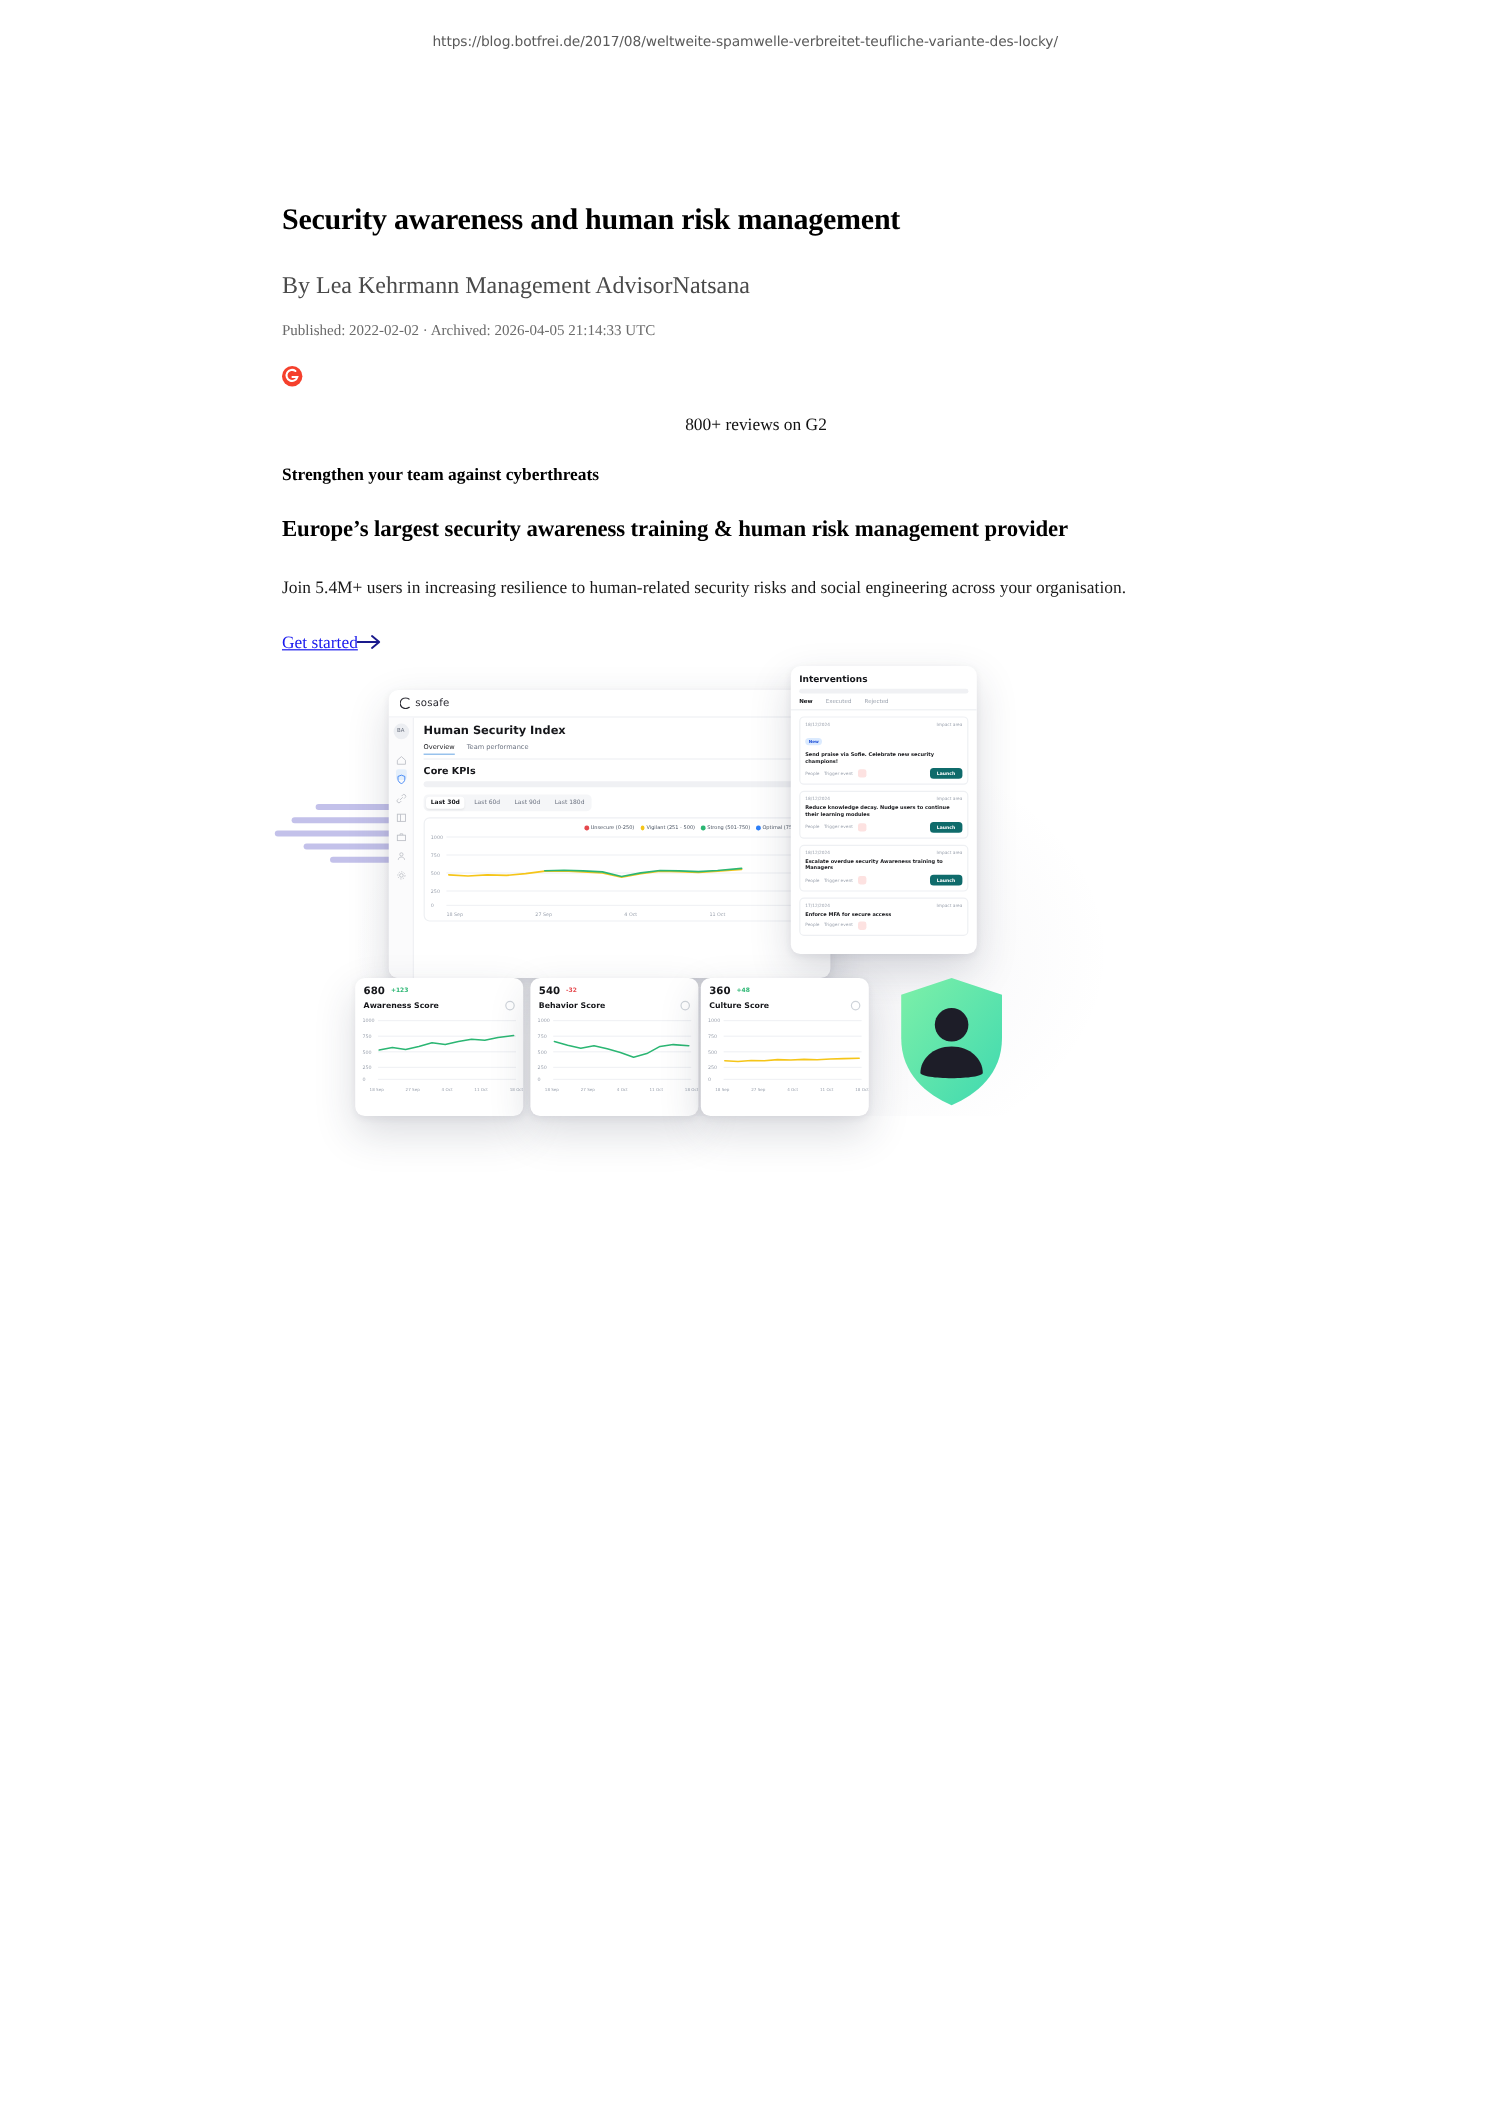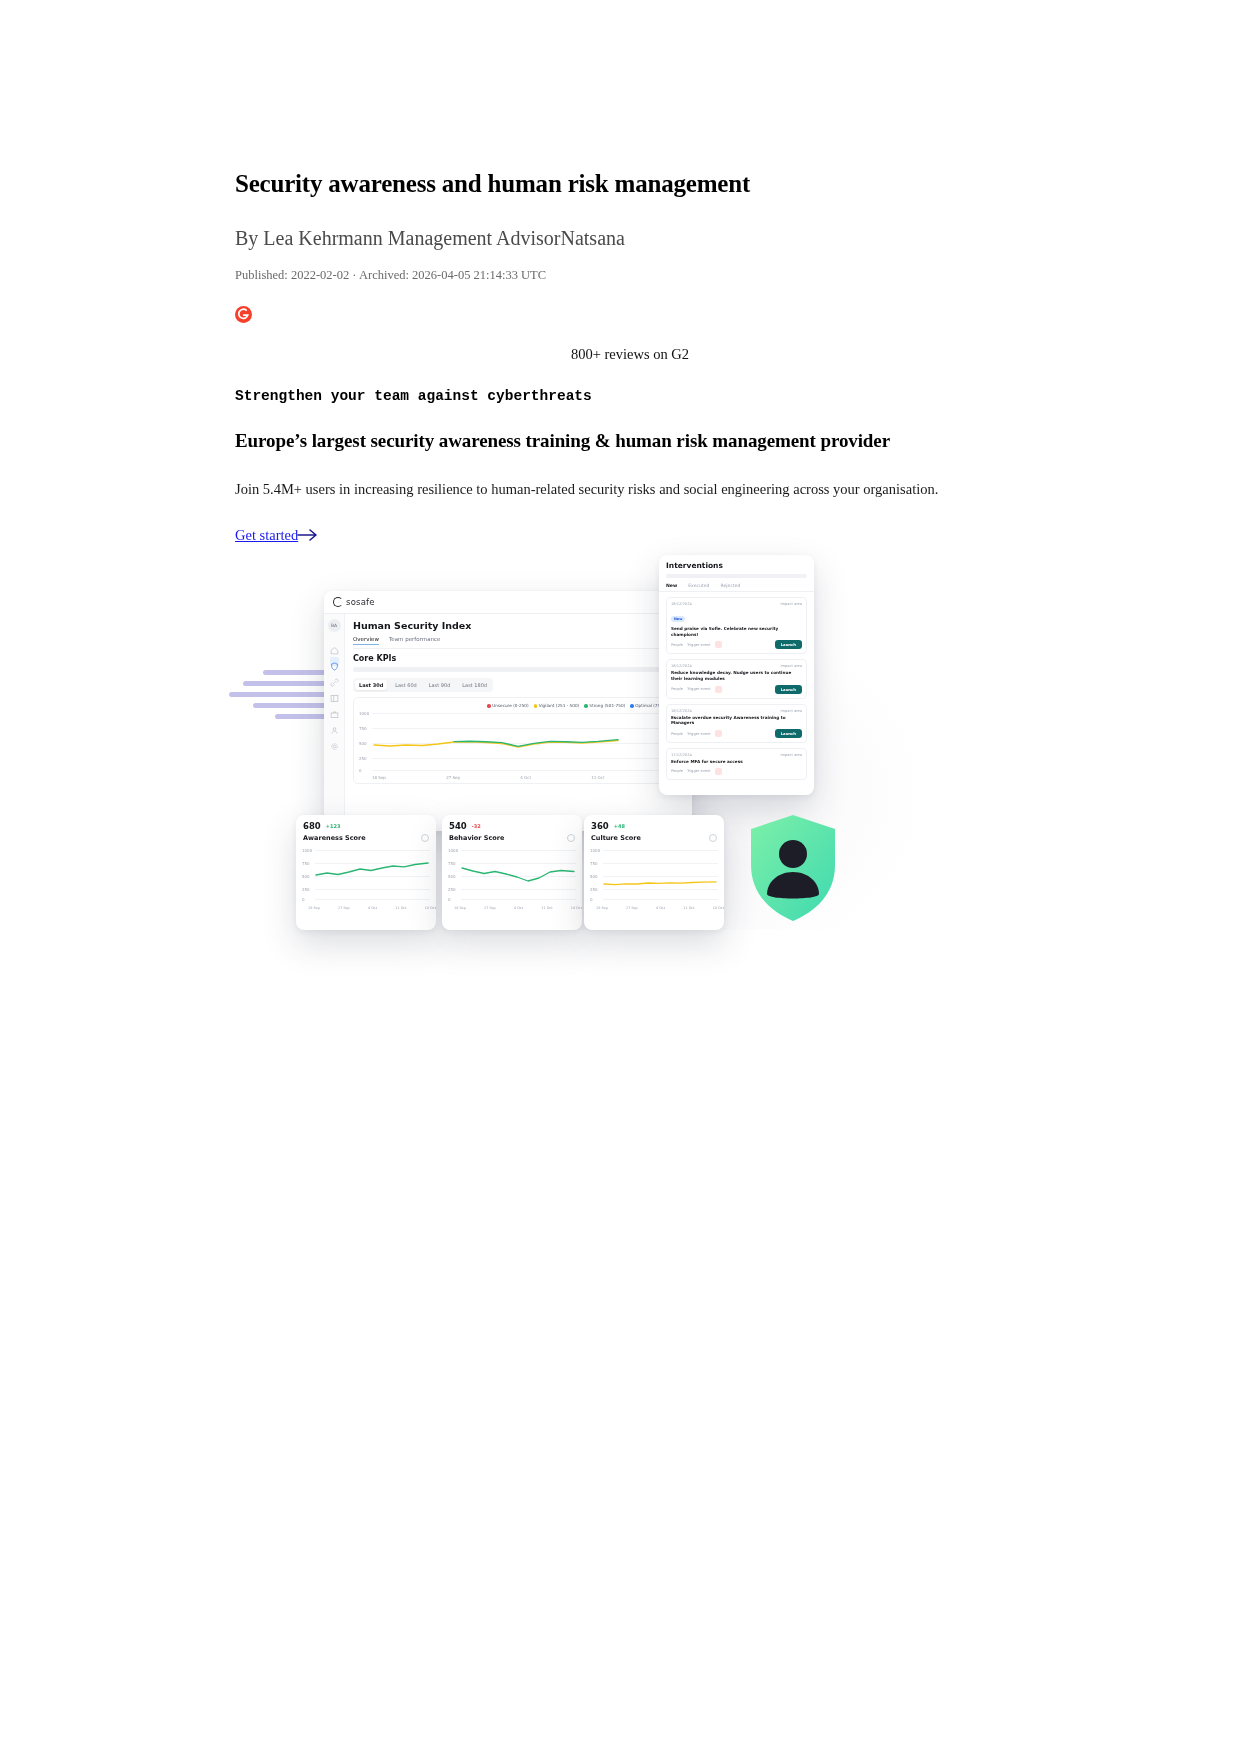--- a/index.html
+++ b/index.html
@@ -49,21 +49,21 @@
     display:inline-block;width:17px;height:17px;border-radius:50%;
     background:#f5402c;position:relative;vertical-align:middle;
   }
   .g2-logo svg{position:absolute;left:0;top:0;}
 
   .reviews{font-size:14.5px;margin-top:22px;color:#111;text-align:center;}
   .gdpr{font-size:14.5px;margin-top:24px;color:#111;}
   .gdpr .lock{font-size:13px;}
 
   .strap{
-    font-size:14.5px;font-weight:bold;margin-top:25px;color:#000;font-family:Liberation Mono, monospace;
+    font-size:14.5px;font-weight:bold;margin-top:25px;color:#000;
   }
   h2.sub{
     font-size:19px;font-weight:bold;margin:26px 0 0 0;color:#000;
     letter-spacing:-0.1px;
   }
   .lede{font-size:14.5px;margin-top:27px;color:#1a1a1a;line-height:1.4;}
 
   .cta{margin-top:26px;display:inline-block;}
   .cta a{
     color:#1a1aee;text-decoration:underline;font-size:14.5px;
@@ -81,21 +81,21 @@
     background:radial-gradient(ellipse at 50% 60%, rgba(120,120,150,.10), rgba(255,255,255,0) 70%);
   }
 
   .win{
     position:absolute;background:#fff;border-radius:8px;
     box-shadow:0 14px 34px rgba(40,45,70,.17), 0 2px 6px rgba(40,45,70,.07);
     overflow:hidden;
   }
 
   
-  .dash{left:95px;top:61px;width:368px;height:240px;}
+  .dash{left:95px;top:45px;width:368px;height:240px;}
   .dash-top{height:22px;border-bottom:1px solid #eef0f3;display:flex;align-items:center;padding:0 9px;}
   .sosafe{font-family:"DejaVu Sans",sans-serif;font-size:8.5px;color:#2b2b33;display:flex;align-items:center;gap:3px;letter-spacing:.2px;}
   .sosafe .mark{width:8px;height:8px;border-radius:50%;border:1.3px solid #2b2b33;border-right-color:transparent;display:inline-block;}
   .dash-body{display:flex;height:218px;}
   .rail{width:20px;border-right:1px solid #f0f1f4;background:#fbfbfc;padding-top:5px;display:flex;flex-direction:column;align-items:center;gap:7px;}
   .rail .av{width:13px;height:13px;border-radius:50%;background:#eceef2;font-family:"DejaVu Sans",sans-serif;font-size:4.5px;color:#6b7280;display:flex;align-items:center;justify-content:center;margin-bottom:2px;}
   .rail .ic{width:9px;height:9px;opacity:.42;}
   .rail .ic.sel{opacity:1;background:#e4effb;border-radius:2px;}
   .panel{flex:1;padding:6px 8px 0 8px;position:relative;}
   .hsi{font-family:"DejaVu Sans",sans-serif;font-weight:bold;font-size:9.5px;color:#15161a;}
@@ -147,20 +147,21 @@
     position:absolute;left:0;bottom:0;width:1242px;text-align:center;
     font-size:12px;color:#555;padding-bottom:15px;
     font-family:"Liberation Serif", serif;
   }
 </style>
 </head>
 <body>
 
 <div class="page">
 
+  <div class="url-bar">https://blog.botfrei.de/2017/08/weltweite-spamwelle-verbreitet-teufliche-variante-des-locky/</div>
 
   <div class="content">
     <h1 class="title">Security awareness and human risk management</h1>
     <div class="byline">By Lea Kehrmann Management AdvisorNatsana</div>
     <div class="dates">Published: 2022-02-02 · Archived: 2026-04-05 21:14:33 UTC</div>
 
     <div class="g2-row">
       <span class="g2-logo">
         <svg width="17" height="17" viewBox="0 0 17 17">
           <path d="M11.2 4.2a4.6 4.6 0 1 0 1.6 4.9h-4.1" fill="none" stroke="#ffffff" stroke-width="1.7" stroke-linecap="round"></path>

